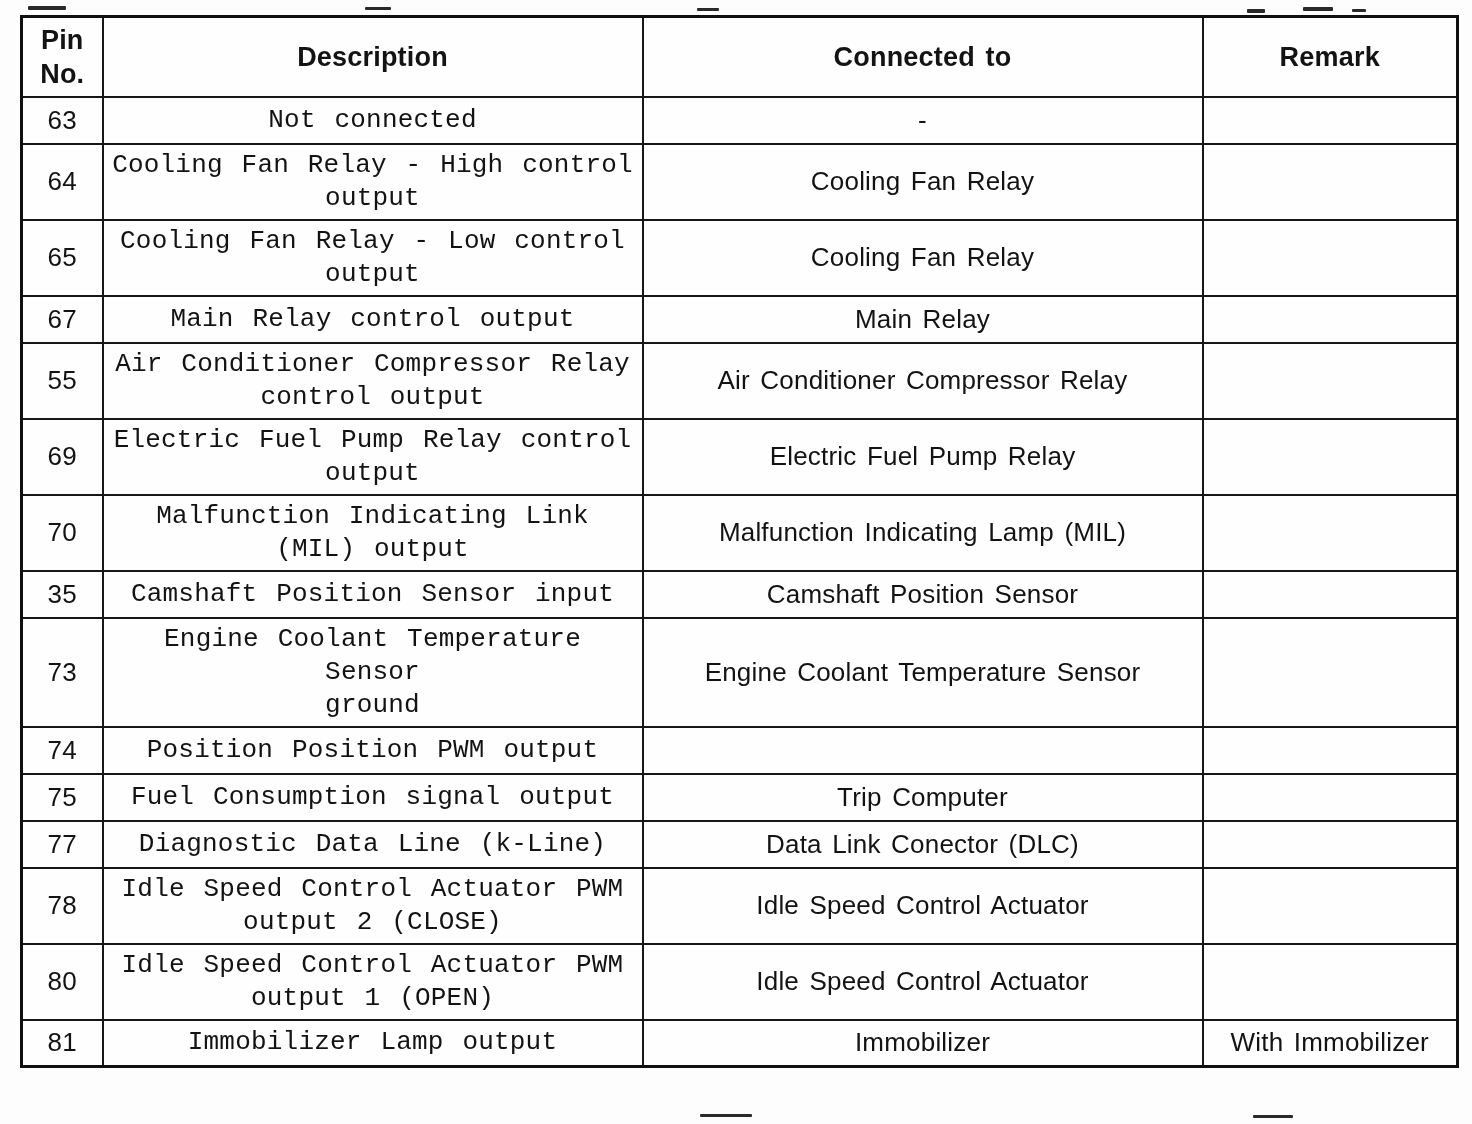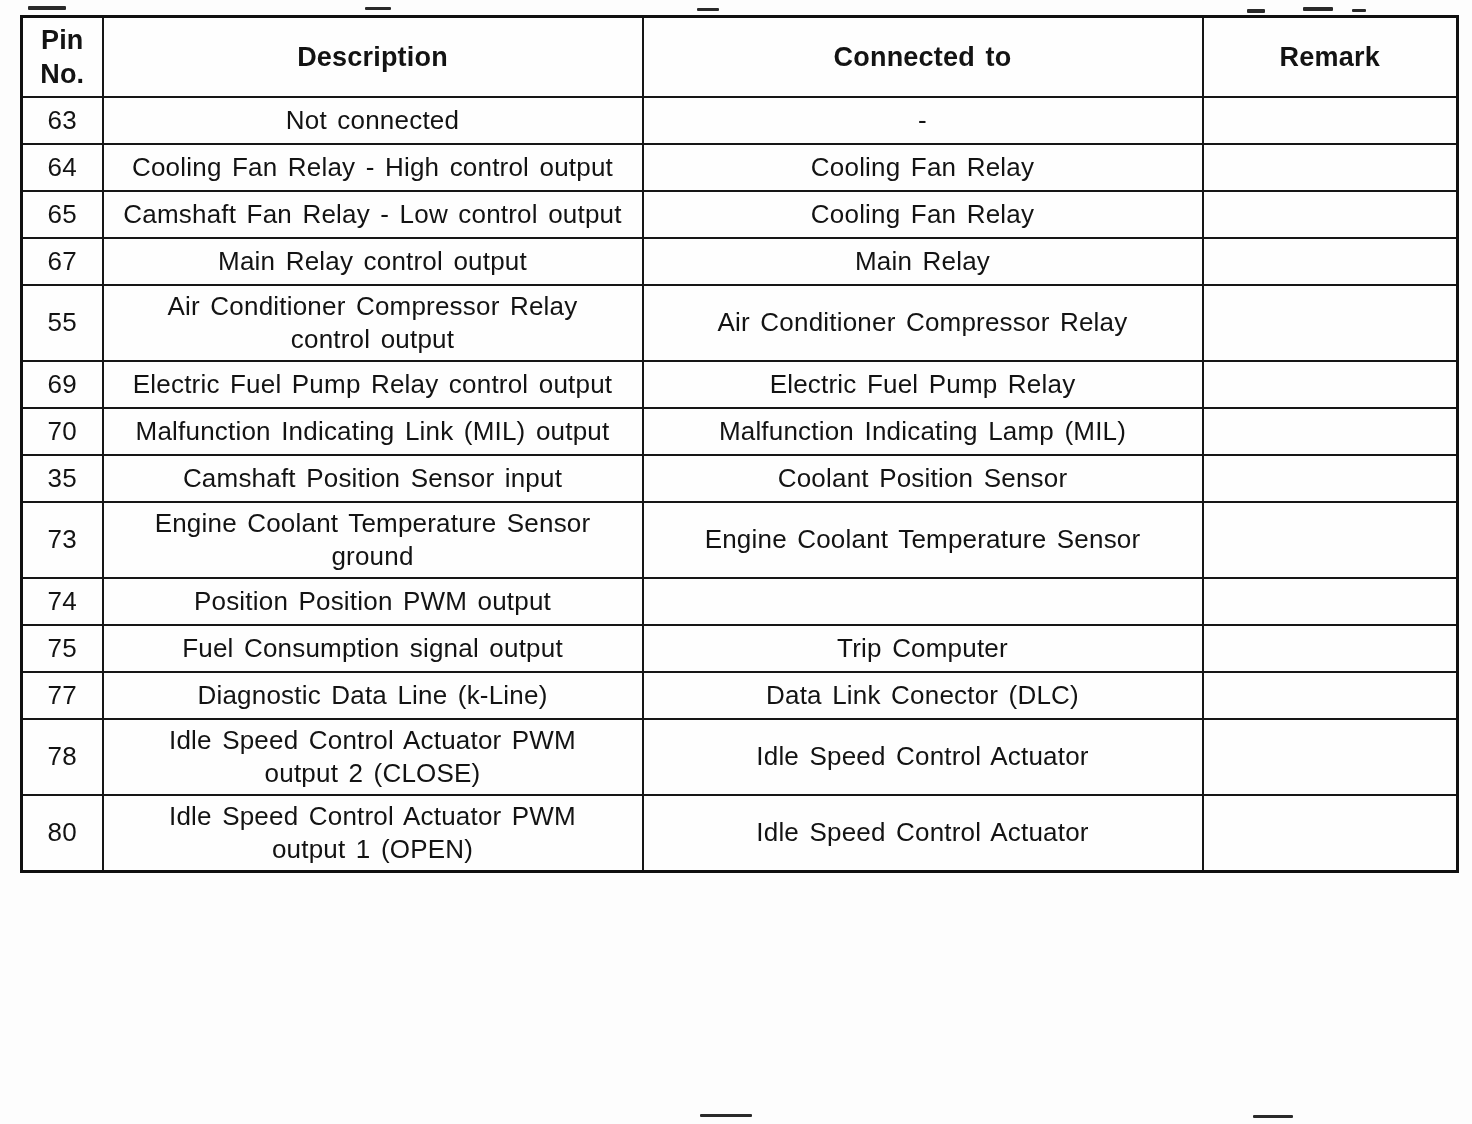--- a/index.html
+++ b/index.html
@@ -46,21 +46,21 @@
     white-space: pre-line;
     line-height: 34px;
   }
   .pin-table td {
     height: 47px;
     font-size: 26px;
     font-weight: normal;
     line-height: 33px;
     padding: 4px 8px;
   }
-  td.cell-description { white-space: pre-line; }
+  td.cell-description { white-space: pre-line; font-family: Liberation Mono, monospace; }
   td.cell-connected_to { white-space: pre-line; }
   col.col-pin { width: 81px; }
   col.col-description { width: 540px; }
   col.col-connected { width: 560px; }
   col.col-remark { width: 255px; }
   
   .artifact {
     position: absolute;
     background: #2a2a2a;
     border-radius: 1px;
@@ -112,21 +112,21 @@
           <td class="cell cell-remark"></td>
         </tr>
         <tr>
           <td class="cell cell-pin">64</td>
           <td class="cell cell-description">Cooling Fan Relay - High control output</td>
           <td class="cell cell-connected_to">Cooling Fan Relay</td>
           <td class="cell cell-remark"></td>
         </tr>
         <tr>
           <td class="cell cell-pin">65</td>
-          <td class="cell cell-description">Camshaft Fan Relay - Low control output</td>
+          <td class="cell cell-description">Cooling Fan Relay - Low control output</td>
           <td class="cell cell-connected_to">Cooling Fan Relay</td>
           <td class="cell cell-remark"></td>
         </tr>
         <tr>
           <td class="cell cell-pin">67</td>
           <td class="cell cell-description">Main Relay control output</td>
           <td class="cell cell-connected_to">Main Relay</td>
           <td class="cell cell-remark"></td>
         </tr>
         <tr>
@@ -144,21 +144,21 @@
         </tr>
         <tr>
           <td class="cell cell-pin">70</td>
           <td class="cell cell-description">Malfunction Indicating Link (MIL) output</td>
           <td class="cell cell-connected_to">Malfunction Indicating Lamp (MIL)</td>
           <td class="cell cell-remark"></td>
         </tr>
         <tr>
           <td class="cell cell-pin">35</td>
           <td class="cell cell-description">Camshaft Position Sensor input</td>
-          <td class="cell cell-connected_to">Coolant Position Sensor</td>
+          <td class="cell cell-connected_to">Camshaft Position Sensor</td>
           <td class="cell cell-remark"></td>
         </tr>
         <tr>
           <td class="cell cell-pin">73</td>
           <td class="cell cell-description">Engine Coolant Temperature Sensor
 ground</td>
           <td class="cell cell-connected_to">Engine Coolant Temperature Sensor</td>
           <td class="cell cell-remark"></td>
         </tr>
         <tr>
@@ -186,16 +186,22 @@
           <td class="cell cell-connected_to">Idle Speed Control Actuator</td>
           <td class="cell cell-remark"></td>
         </tr>
         <tr>
           <td class="cell cell-pin">80</td>
           <td class="cell cell-description">Idle Speed Control Actuator PWM
 output 1 (OPEN)</td>
           <td class="cell cell-connected_to">Idle Speed Control Actuator</td>
           <td class="cell cell-remark"></td>
         </tr>
+        <tr>
+          <td class="cell cell-pin">81</td>
+          <td class="cell cell-description">Immobilizer Lamp output</td>
+          <td class="cell cell-connected_to">Immobilizer</td>
+          <td class="cell cell-remark">With Immobilizer</td>
+        </tr>
       </tbody>
   </table>
 
 </div>
 
 </body></html>

